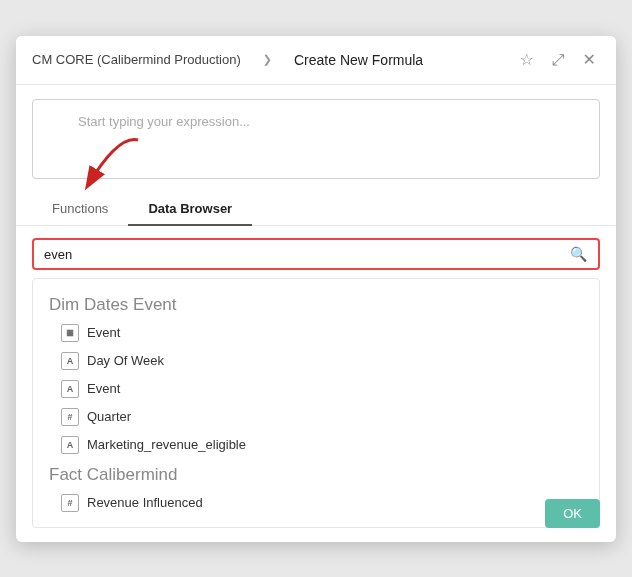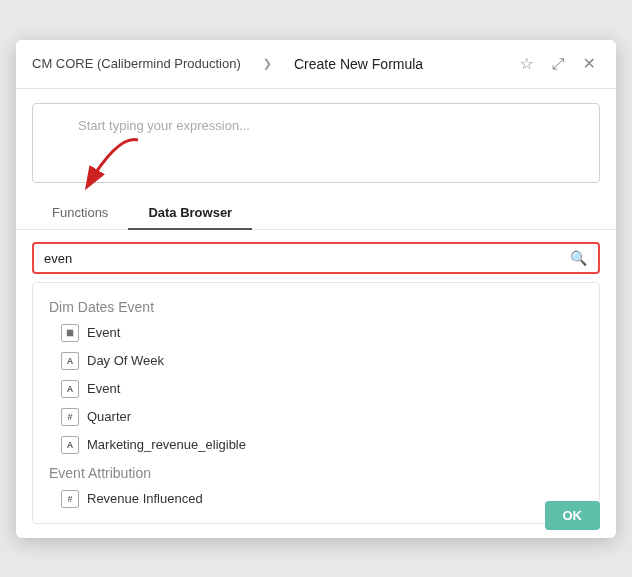--- a/index.html
+++ b/index.html
@@ -130,21 +130,21 @@
     
     .results-container {
       margin: 0 16px 14px 16px;
       border: 1px solid #e5e5e5;
       border-radius: 4px;
       padding: 10px 0;
       max-height: 300px;
       overflow-y: auto;
     }
     .group-label {
-      font-size: 14px;
+      font-size: 17px;
       color: #888;
       padding: 6px 16px 4px 16px;
       font-weight: 500;
     }
     .result-item {
       display: flex;
       align-items: center;
       gap: 8px;
       padding: 5px 16px 5px 28px;
       font-size: 13px;
@@ -164,29 +164,29 @@
       color: #666;
       flex-shrink: 0;
     }
     .item-icon.hash { color: #666; }
     .item-icon.alpha { color: #666; }
     .item-icon.cal { color: #666; font-size: 8px; }
 
     
     .ok-btn {
       position: absolute;
-      bottom: 8px;
+      bottom: 14px;
       right: 16px;
       background: #5dbeaa;
       color: #fff;
       border: none;
       border-radius: 4px;
       padding: 7px 18px;
       font-size: 13px;
-      font-weight: 700;
+      font-weight: 400;
       cursor: pointer;
     }
 
     
     .red-arrow-svg {
       position: absolute;
       top: 130px;
       left: 58px;
       pointer-events: none;
     }
@@ -246,21 +246,21 @@
       <div class="result-item">
         <span class="item-icon hash">#</span>
         <span>Quarter</span>
       </div>
 
       <div class="result-item">
         <span class="item-icon alpha">A</span>
         <span>Marketing_revenue_eligible</span>
       </div>
 
-      <div class="group-label">Event Attribution</div>
+      <div class="group-label">Fact Calibermind</div>
       <div class="result-item">
         <span class="item-icon hash">#</span>
         <span>Revenue Influenced</span>
       </div>
 
     </div>
 
     <button class="ok-btn">OK</button>
 
   </div>

